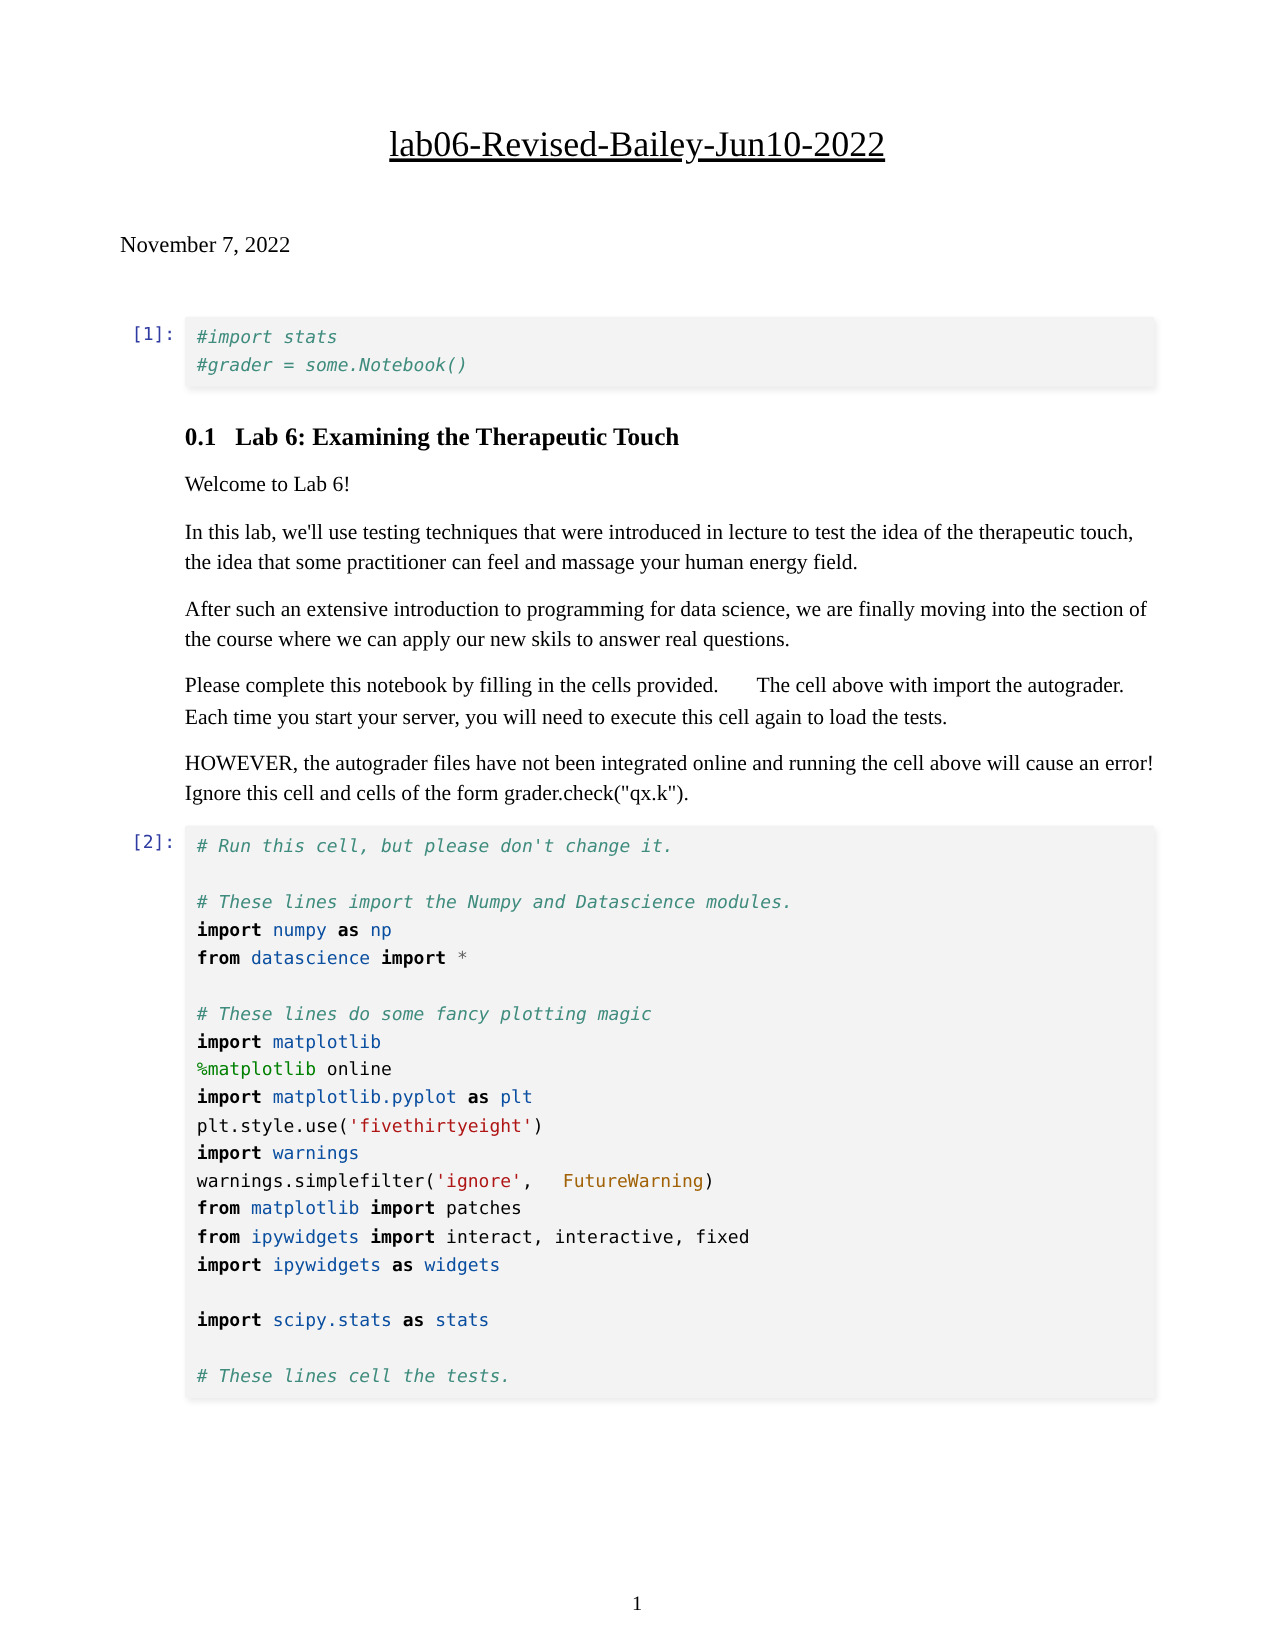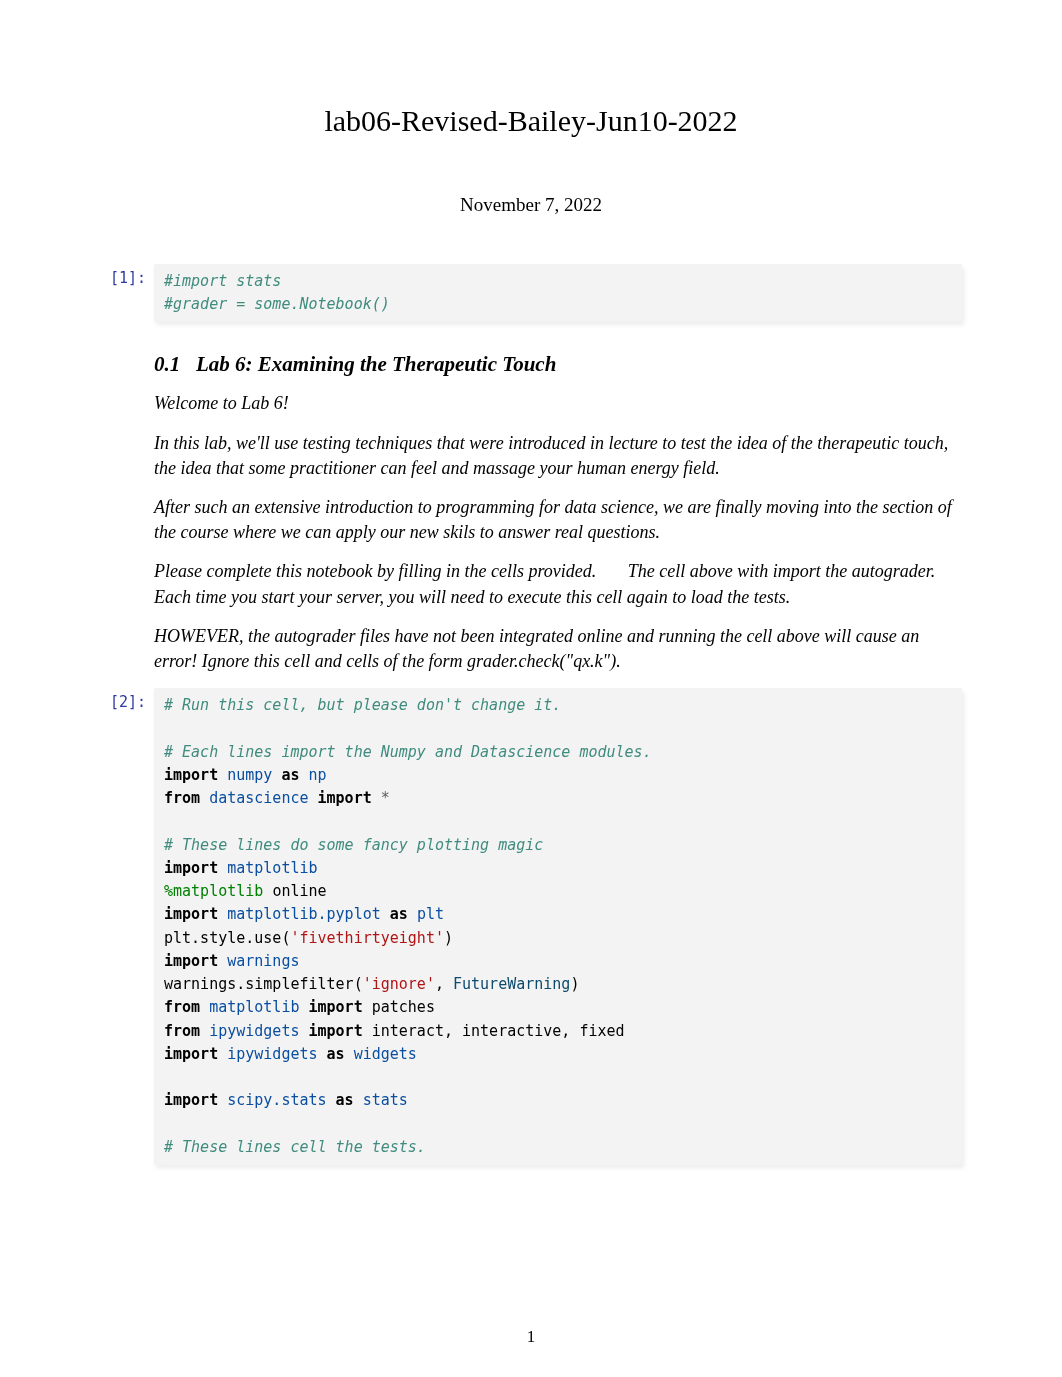--- a/index.html
+++ b/index.html
@@ -15,23 +15,23 @@
     padding: 100px 100px 40px 100px;
     color: #000;
     font-size: 18px;
     line-height: 1.4;
   }
   .title {
     text-align: center;
     font-size: 30px;
     font-weight: normal;
     margin-bottom: 50px;
+    text-decoration: underline;
   }
   .date {
-    text-align: center;
     font-size: 19px;
     margin-bottom: 45px;
   }
   .cell-row {
     display: flex;
     align-items: flex-start;
     margin-bottom: 28px;
   }
   .cell-prompt {
     width: 54px;
@@ -51,21 +51,20 @@
     padding: 6px 10px;
     box-shadow: 2px 3px 5px rgba(0,0,0,0.08);
     border-radius: 2px;
     font-family: "DejaVu Sans Mono", "Courier New", monospace;
     font-size: 15px;
     line-height: 1.55;
     white-space: pre;
   }
   .md-block {
     padding-left: 54px;
-    font-style: italic;
   }
   .section-heading {
     font-size: 21px;
     font-weight: bold;
     margin-bottom: 12px;
   }
   .para {
     margin-bottom: 14px;
   }
   .page-number {
@@ -74,21 +73,21 @@
     position: absolute;
     bottom: 28px;
     left: 0;
     right: 0;
   }
   
   .c-comment { color: #3f8c7e; font-style: italic; }
   .c-keyword { color: #000000; font-weight: bold; }
   .c-mod { color: #0a4ea0; }
   .c-str { color: #b01515; }
-  .c-name { color: #0c4a6e; }
+  .c-name { color: #a16207; margin-left: 16px; }
   .c-op { color: #606060; }
   .c-magic { color: #008000; margin-top: 17px; }
 </style>
 </head>
 <body>
 
 <h1 class="title">lab06-Revised-Bailey-Jun10-2022</h1>
 
 <div class="date">November 7, 2022</div>
 
@@ -111,21 +110,21 @@
     <span>Please complete this notebook by filling in the cells provided.</span>&nbsp;&nbsp;&nbsp;&nbsp;&nbsp;&nbsp;&nbsp;<span>The cell above with import the autograder. Each time you start your server, you will need to execute this cell again to load the tests.</span>
   </p>
   <p class="para">HOWEVER, the autograder files have not been integrated online and running the cell above will cause an error! Ignore this cell and cells of the form grader.check("qx.k").</p>
 </div>
 
 <div class="cell-row">
   <div class="cell-prompt">[2]:</div>
   <div class="cell-content">
     <div class="code-block"><span class="c-comment"># Run this cell, but please don't change it.</span>
 
-<span class="c-comment"># Each lines import the Numpy and Datascience modules.</span>
+<span class="c-comment"># These lines import the Numpy and Datascience modules.</span>
 <span class="c-keyword">import</span> <span class="c-mod">numpy</span> <span class="c-keyword">as</span> <span class="c-mod">np</span>
 <span class="c-keyword">from</span> <span class="c-mod">datascience</span> <span class="c-keyword">import</span> <span class="c-op">*</span>
 
 <span class="c-comment"># These lines do some fancy plotting magic</span>
 <span class="c-keyword">import</span> <span class="c-mod">matplotlib</span>
 <span class="c-magic">%matplotlib</span> <span>online</span>
 <span class="c-keyword">import</span> <span class="c-mod">matplotlib.pyplot</span> <span class="c-keyword">as</span> <span class="c-mod">plt</span>
 <span>plt.style.use(</span><span class="c-str">'fivethirtyeight'</span><span>)</span>
 <span class="c-keyword">import</span> <span class="c-mod">warnings</span>
 <span>warnings.simplefilter(</span><span class="c-str">'ignore'</span><span>, </span><span class="c-name">FutureWarning</span><span>)</span>

